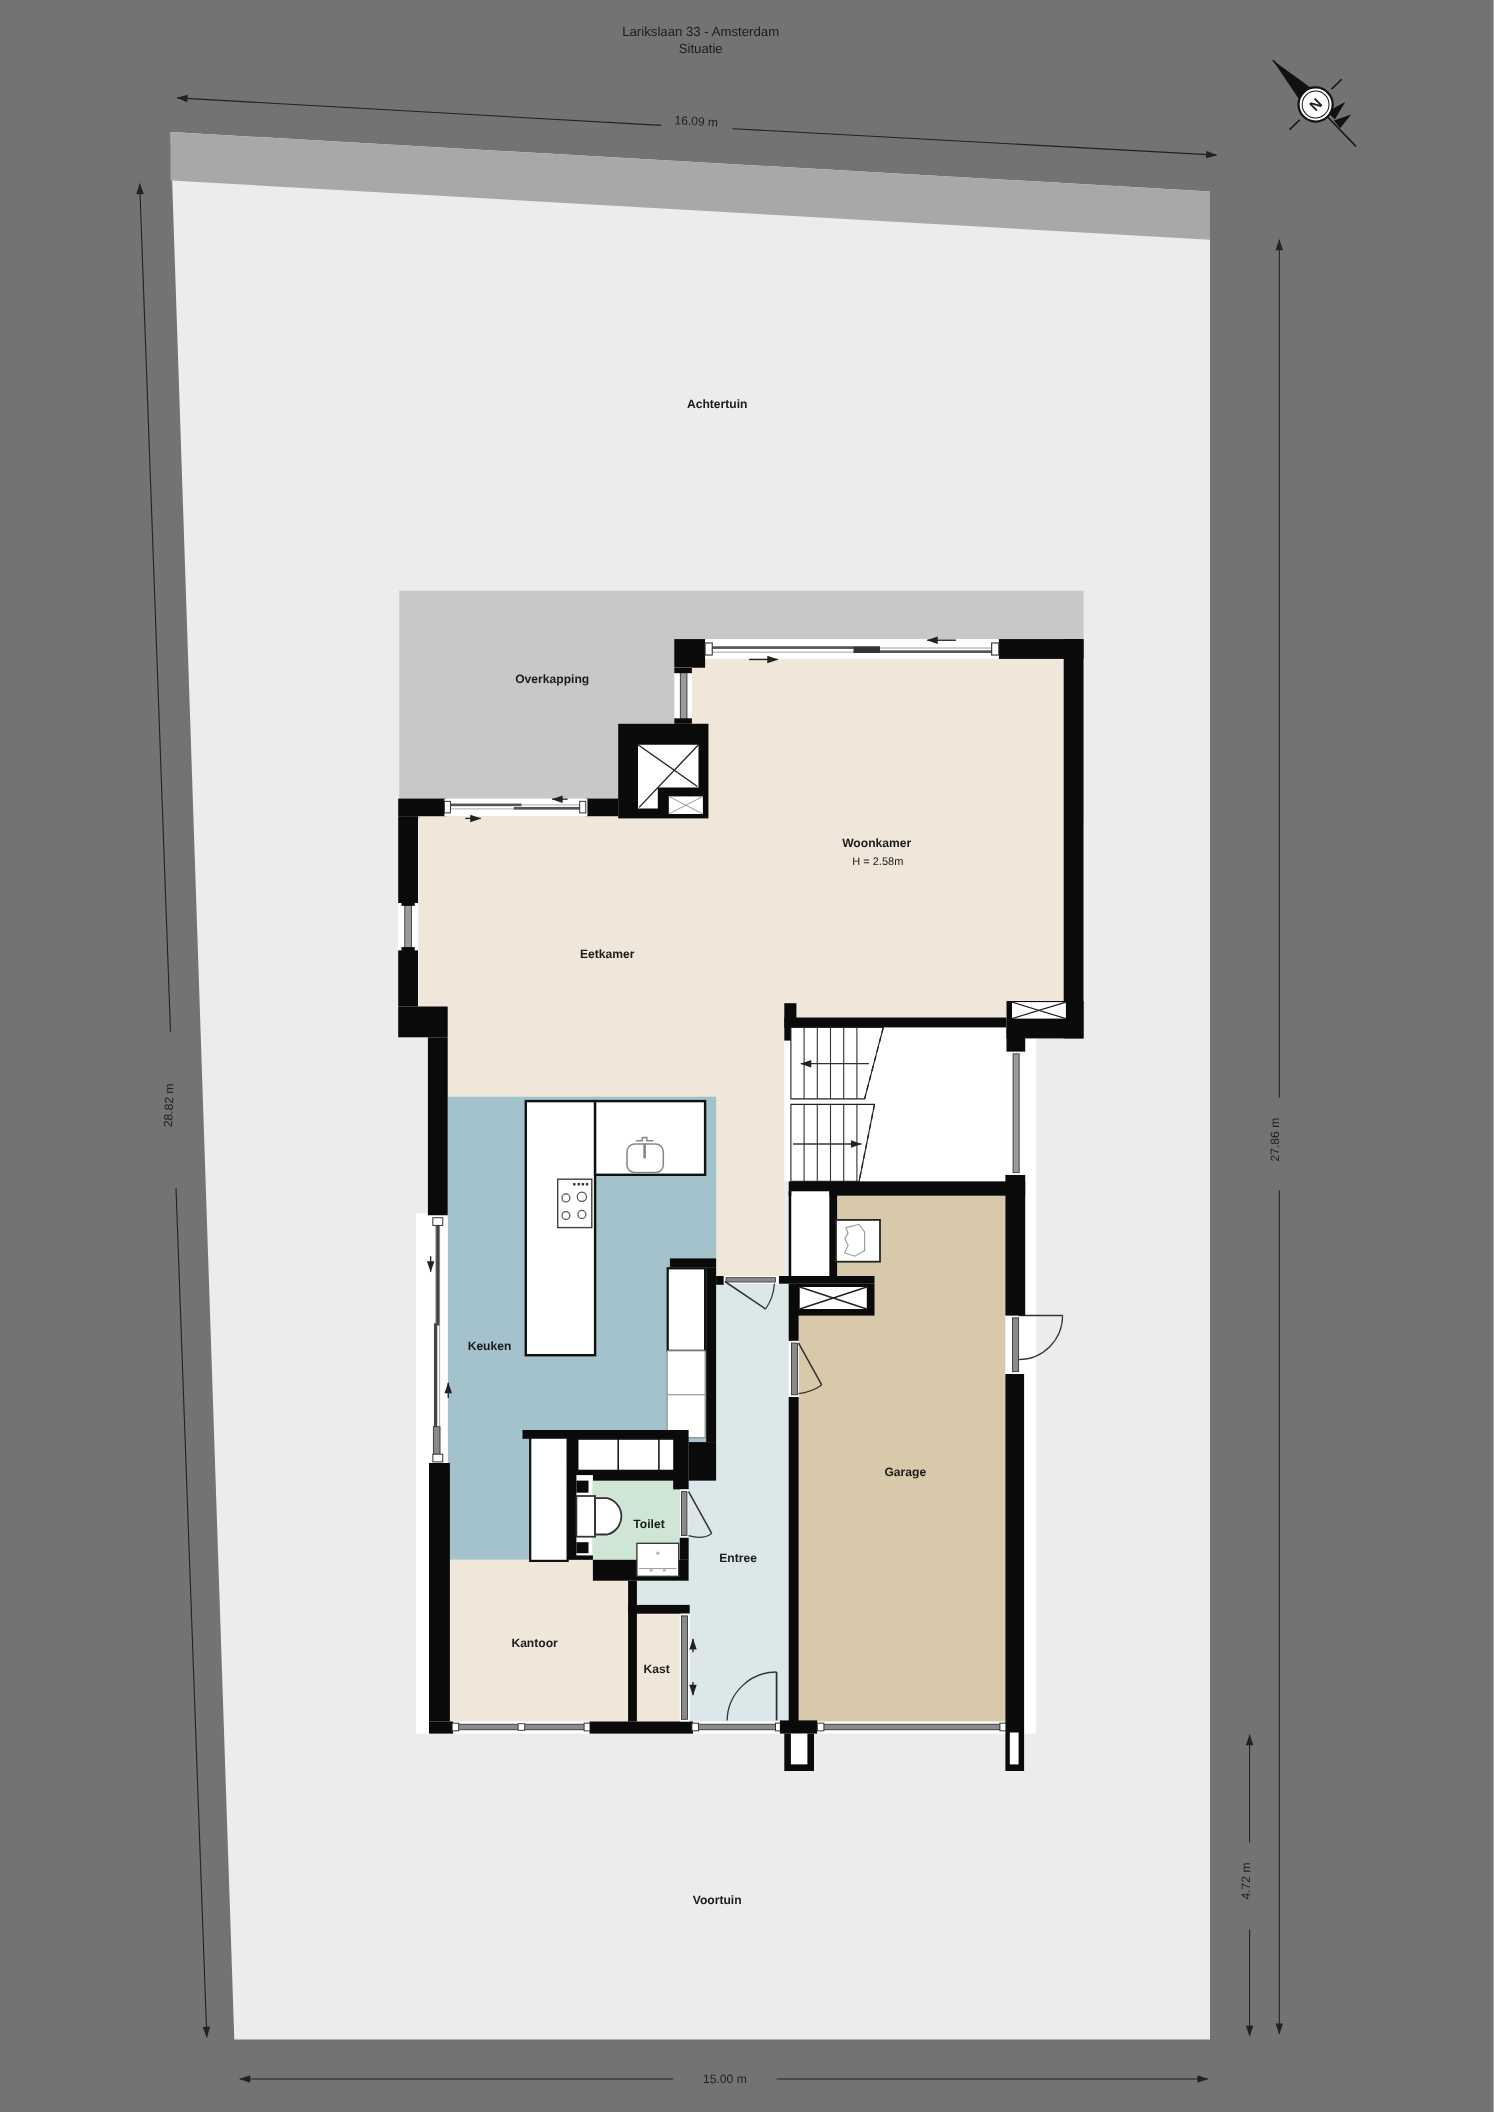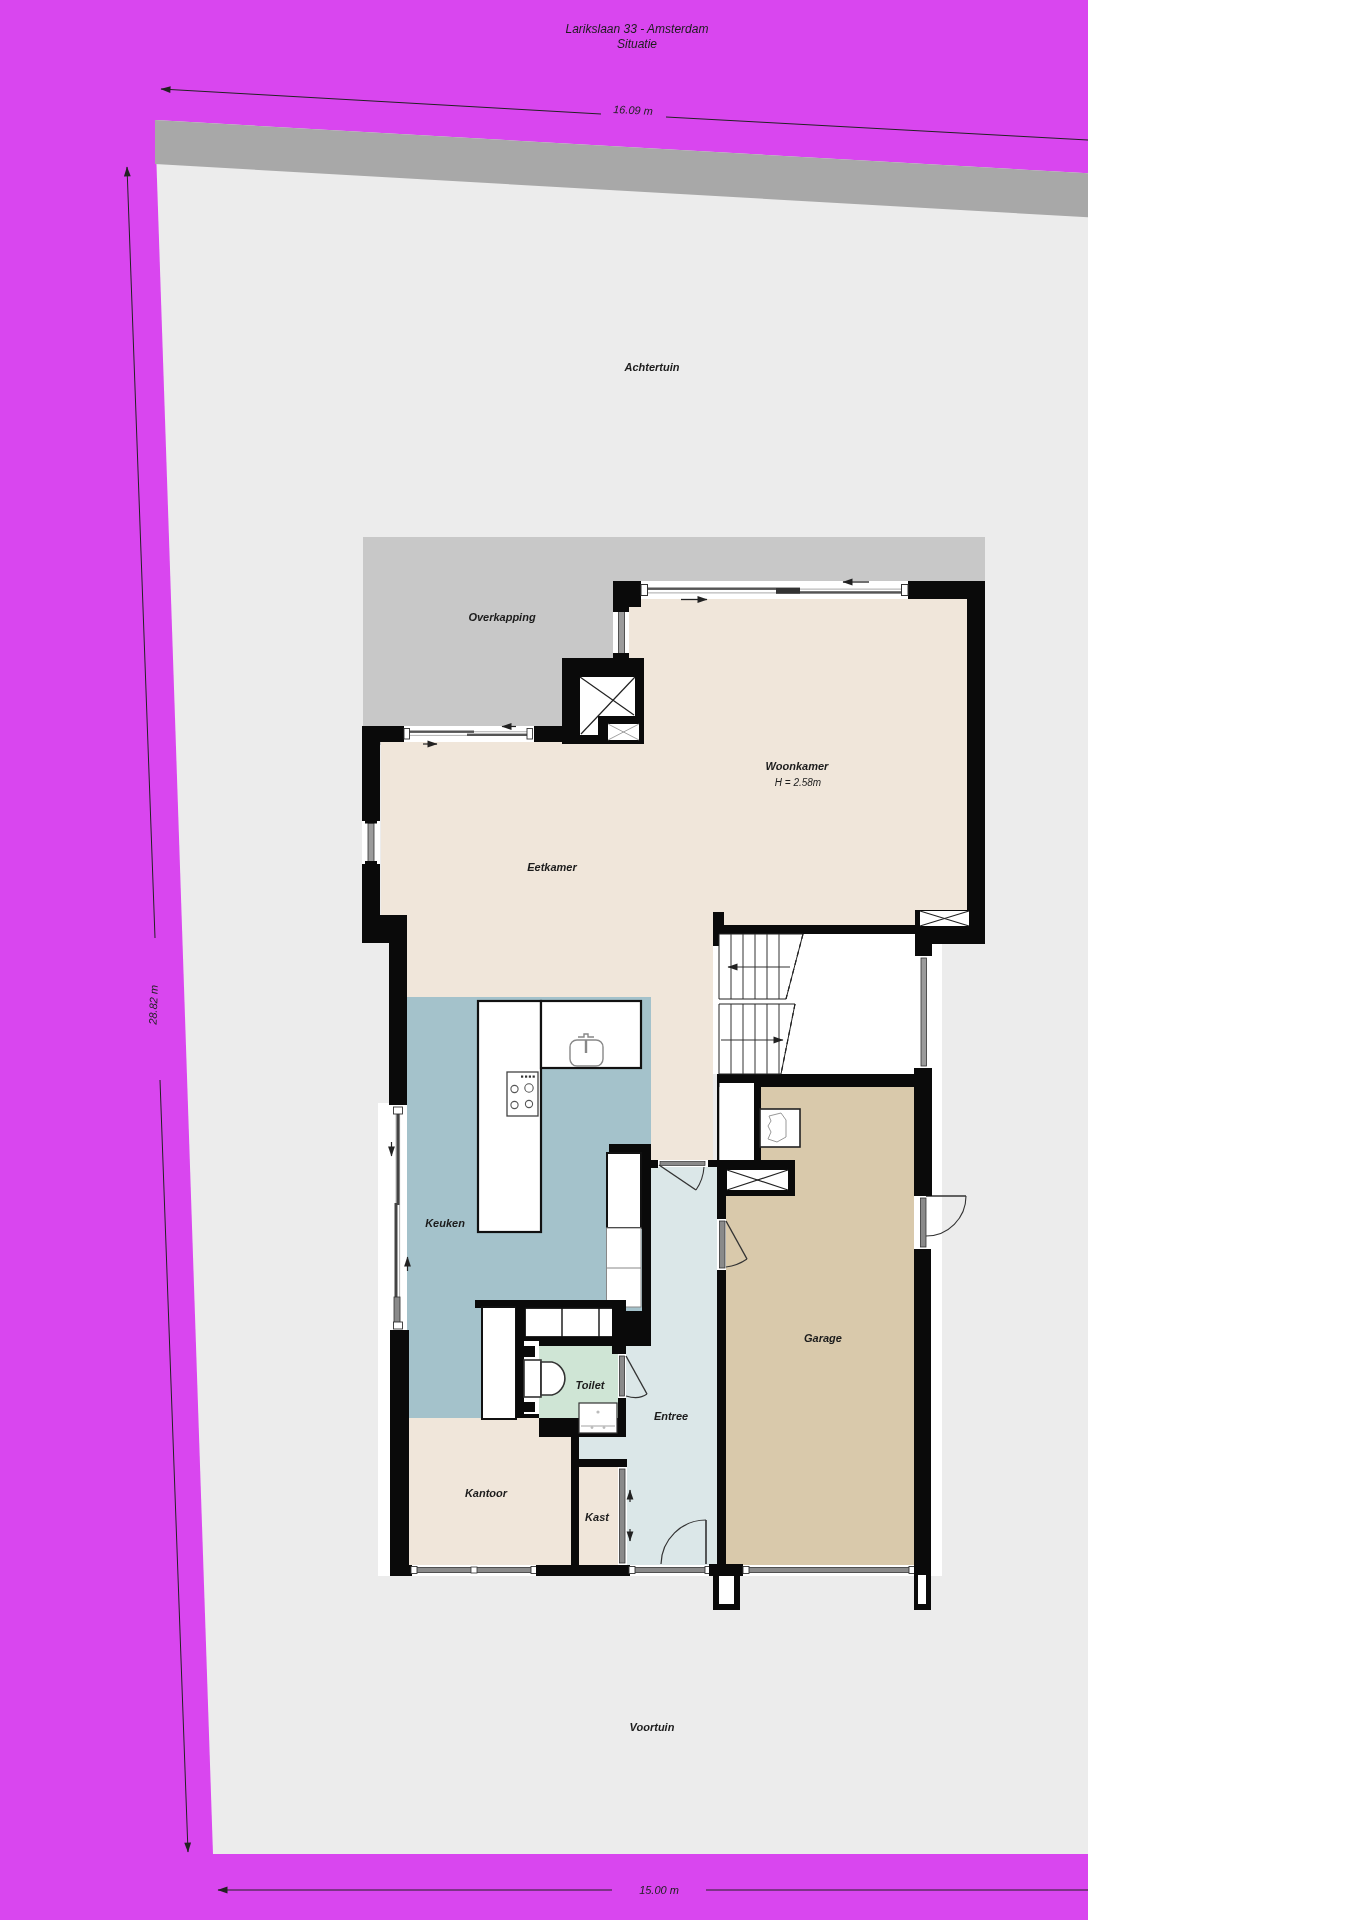--- a/index.html
+++ b/index.html
@@ -1,16 +1,16 @@
 <!DOCTYPE html>
 <html><head>
 <meta charset="utf-8">
 <style>
 html,body{margin:0;padding:0;background:#ffffff;}
-#page{position:relative;width:1088px;height:1920px;background:#d946ef;overflow:hidden;font-style:italic;}
+#page{position:relative;width:1358px;height:1920px;background:#737373;overflow:hidden;}
 svg{display:block;}
 text{font-family:"Liberation Sans", sans-serif;fill:#1c1c1c;}
 .lbl{font-size:11px;font-weight:bold;}
 .dim{font-size:11px;fill:#222;}
 </style>
 </head>
 <body>
 <div id="page">
 <svg width="1358" height="1920" viewBox="0 0 1358 1920">
 <defs>

